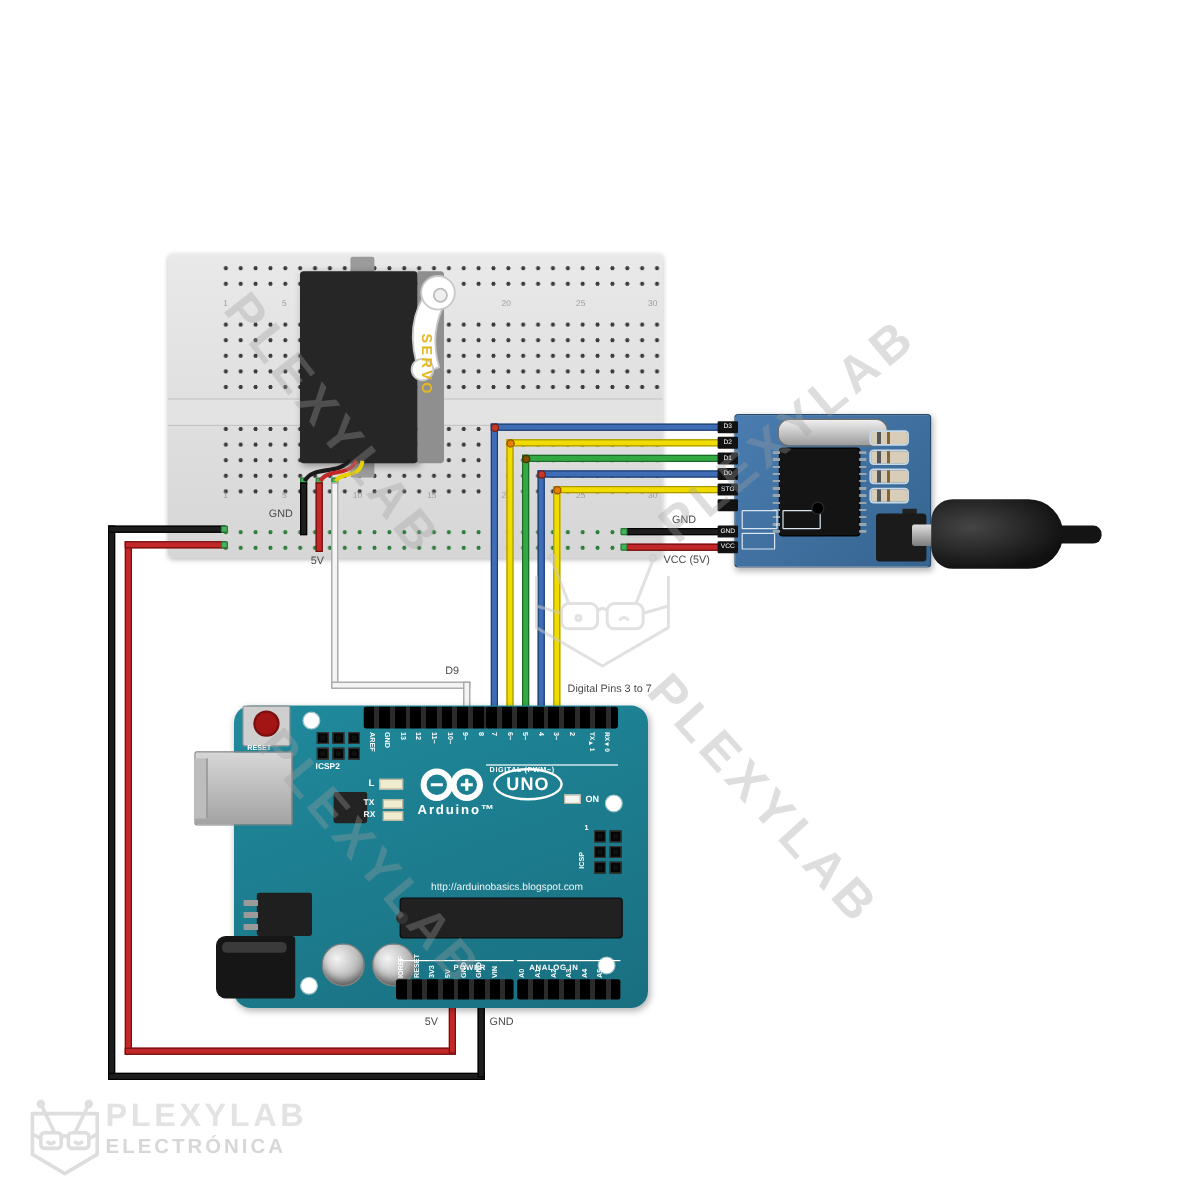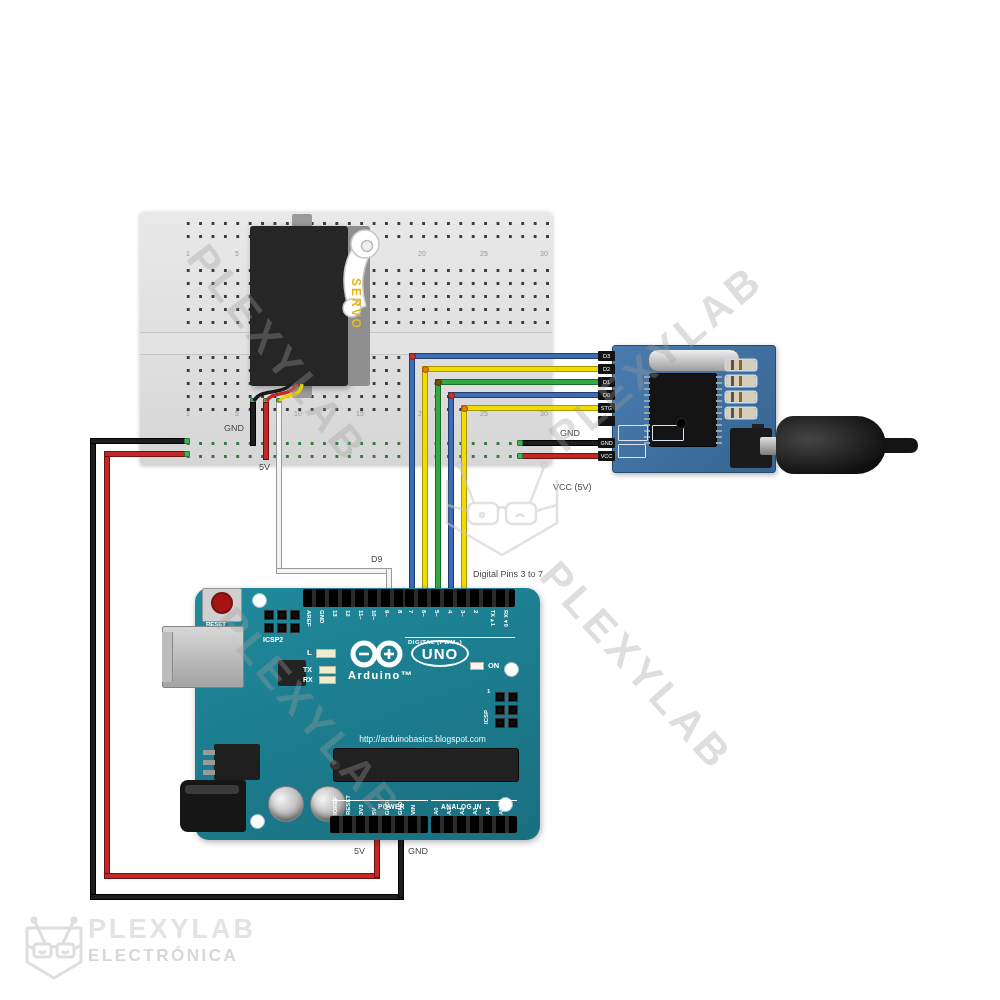--- a/index.html
+++ b/index.html
@@ -117,21 +117,21 @@
   <div class="wire w-red" style="left:104px;top:873px;width:276px;height:6px"></div>
   <div class="wire w-red" style="left:374px;top:832px;width:6px;height:46px"></div>
   <div class="tip" style="left:184px;top:438px"></div>
   <div class="tip" style="left:184px;top:451px"></div>
 
   <div class="wire w-black" style="left:522px;top:440px;width:84px;height:6px"></div>
   <div class="wire w-red" style="left:522px;top:453px;width:84px;height:6px"></div>
   <div class="tip" style="left:517px;top:440px"></div>
   <div class="tip" style="left:517px;top:453px"></div>
   <span class="lbl" style="left:560px;top:428px">GND</span>
-  <span class="lbl" style="left:553px;top:482px">VCC (5V)</span>
+  <span class="lbl" style="left:553px;top:461px">VCC (5V)</span>
 
   <div class="wire w-blue" style="left:409px;top:353px;width:197px;height:6px"></div>
   <div class="wire w-blue" style="left:409px;top:353px;width:6px;height:247px"></div>
   <div class="wire w-yellow" style="left:422px;top:366px;width:184px;height:6px"></div>
   <div class="wire w-yellow" style="left:422px;top:366px;width:6px;height:234px"></div>
   <div class="wire w-green" style="left:435px;top:379px;width:171px;height:6px"></div>
   <div class="wire w-green" style="left:435px;top:379px;width:6px;height:221px"></div>
   <div class="wire w-blue" style="left:448px;top:392px;width:158px;height:6px"></div>
   <div class="wire w-blue" style="left:448px;top:392px;width:6px;height:208px"></div>
   <div class="wire w-yellow" style="left:461px;top:405px;width:145px;height:6px"></div>

